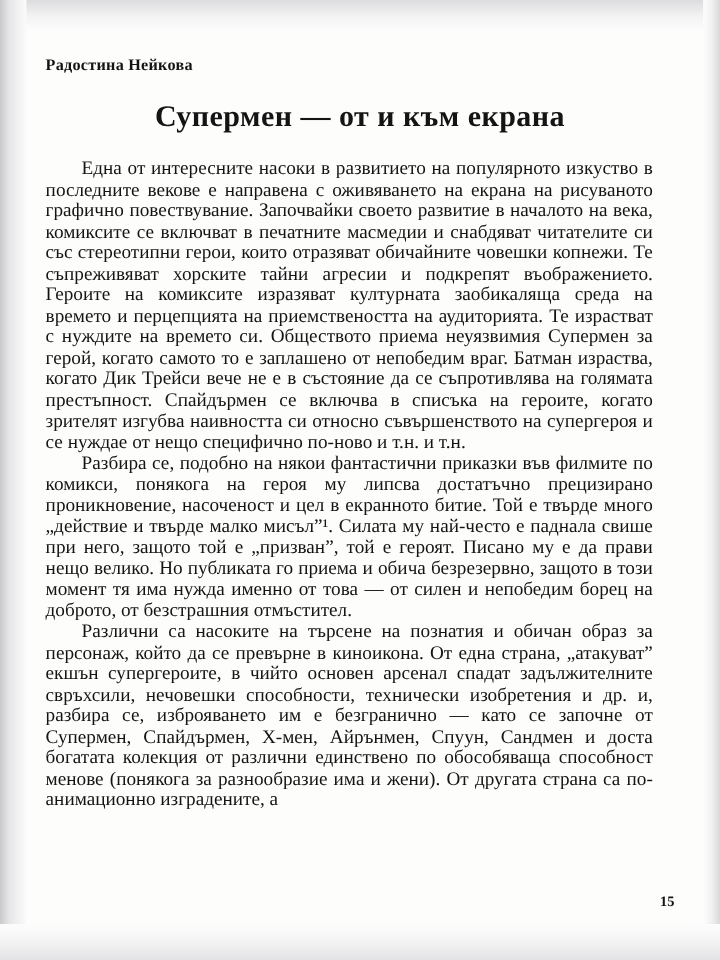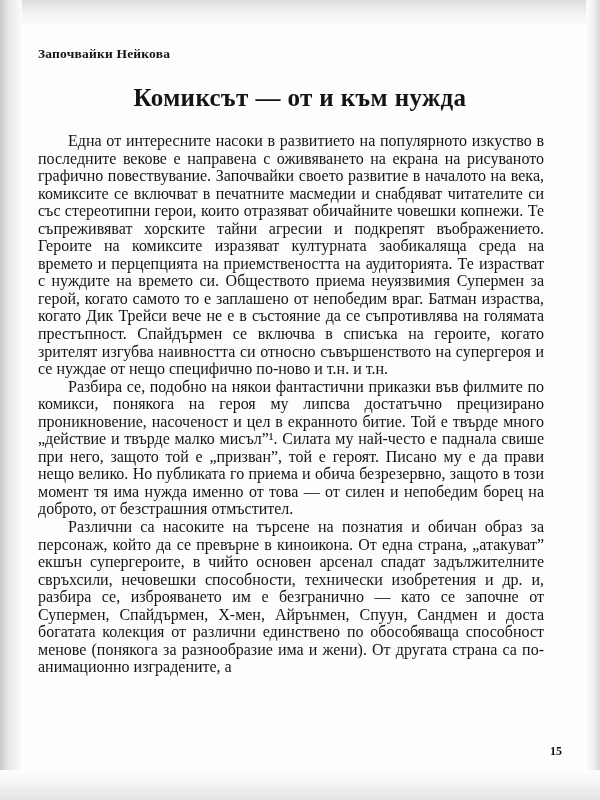--- a/index.html
+++ b/index.html
@@ -112,23 +112,23 @@
   <div class="scan-shade-top"></div>
   <div class="scan-shade-left"></div>
   <div class="scan-shade-right"></div>
   <div class="scan-shade-bottom"></div>
 
   <div class="bleed" style="left:300px; top:58px;">&nbsp;</div>
   <div class="bleed" style="left:340px; top:74px;">&nbsp;</div>
 
   <div class="content">
 
-    <div class="author">Започвайки Нейкова</div>
+    <div class="author">Радостина Нейкова</div>
 
-    <div class="title">Комиксът — от и към нужда</div>
+    <div class="title">Супермен — от и към екрана</div>
 
     <div class="body-text">
       <p>Една от интересните насоки в развитието на популярното изкуство в последните векове е направена с оживяването на екрана на рисуваното графично повествувание. Започвайки своето развитие в началото на века, комиксите се включват в печатните масмедии и снабдяват читателите си със стереотипни герои, които отразяват обичайните човешки копнежи. Те съпреживяват хорските тайни агресии и подкрепят въображението. Героите на комиксите изразяват културната заобикаляща среда на времето и перцепцията на приемствеността на аудиторията. Те израстват с нуждите на времето си. Обществото приема неуязвимия Супермен за герой, когато самото то е заплашено от непобедим враг. Батман израства, когато Дик Трейси вече не е в състояние да се съпротивлява на голямата престъпност. Спайдърмен се включва в списъка на героите, когато зрителят изгубва наивността си относно съвършенството на супергероя и се нуждае от нещо специфично по-ново и т.н. и т.н.</p>
       <p>Разбира се, подобно на някои фантастични приказки във филмите по комикси, понякога на героя му липсва достатъчно прецизирано проникновение, насоченост и цел в екранното битие. Той е твърде много „действие и твърде малко мисъл”¹. Силата му най-често е паднала свише при него, защото той е „призван”, той е героят. Писано му е да прави нещо велико. Но публиката го приема и обича безрезервно, защото в този момент тя има нужда именно от това — от силен и непобедим борец на доброто, от безстрашния отмъстител.</p>
       <p>Различни са насоките на търсене на познатия и обичан образ за персонаж, който да се превърне в киноикона. От една страна, „атакуват” екшън супергероите, в чийто основен арсенал спадат задължителните свръхсили, нечовешки способности, технически изобретения и др. и, разбира се, изброяването им е безгранично — като се започне от Супермен, Спайдърмен, Х-мен, Айрънмен, Спуун, Сандмен и доста богатата колекция от различни единствено по обособяваща способност менове (понякога за разнообразие има и жени). От другата страна са по-анимационно изградените, а</p>
     </div>
 
     <div class="folio" style="right:0; left:auto;">15</div>
   </div>
 </div>

